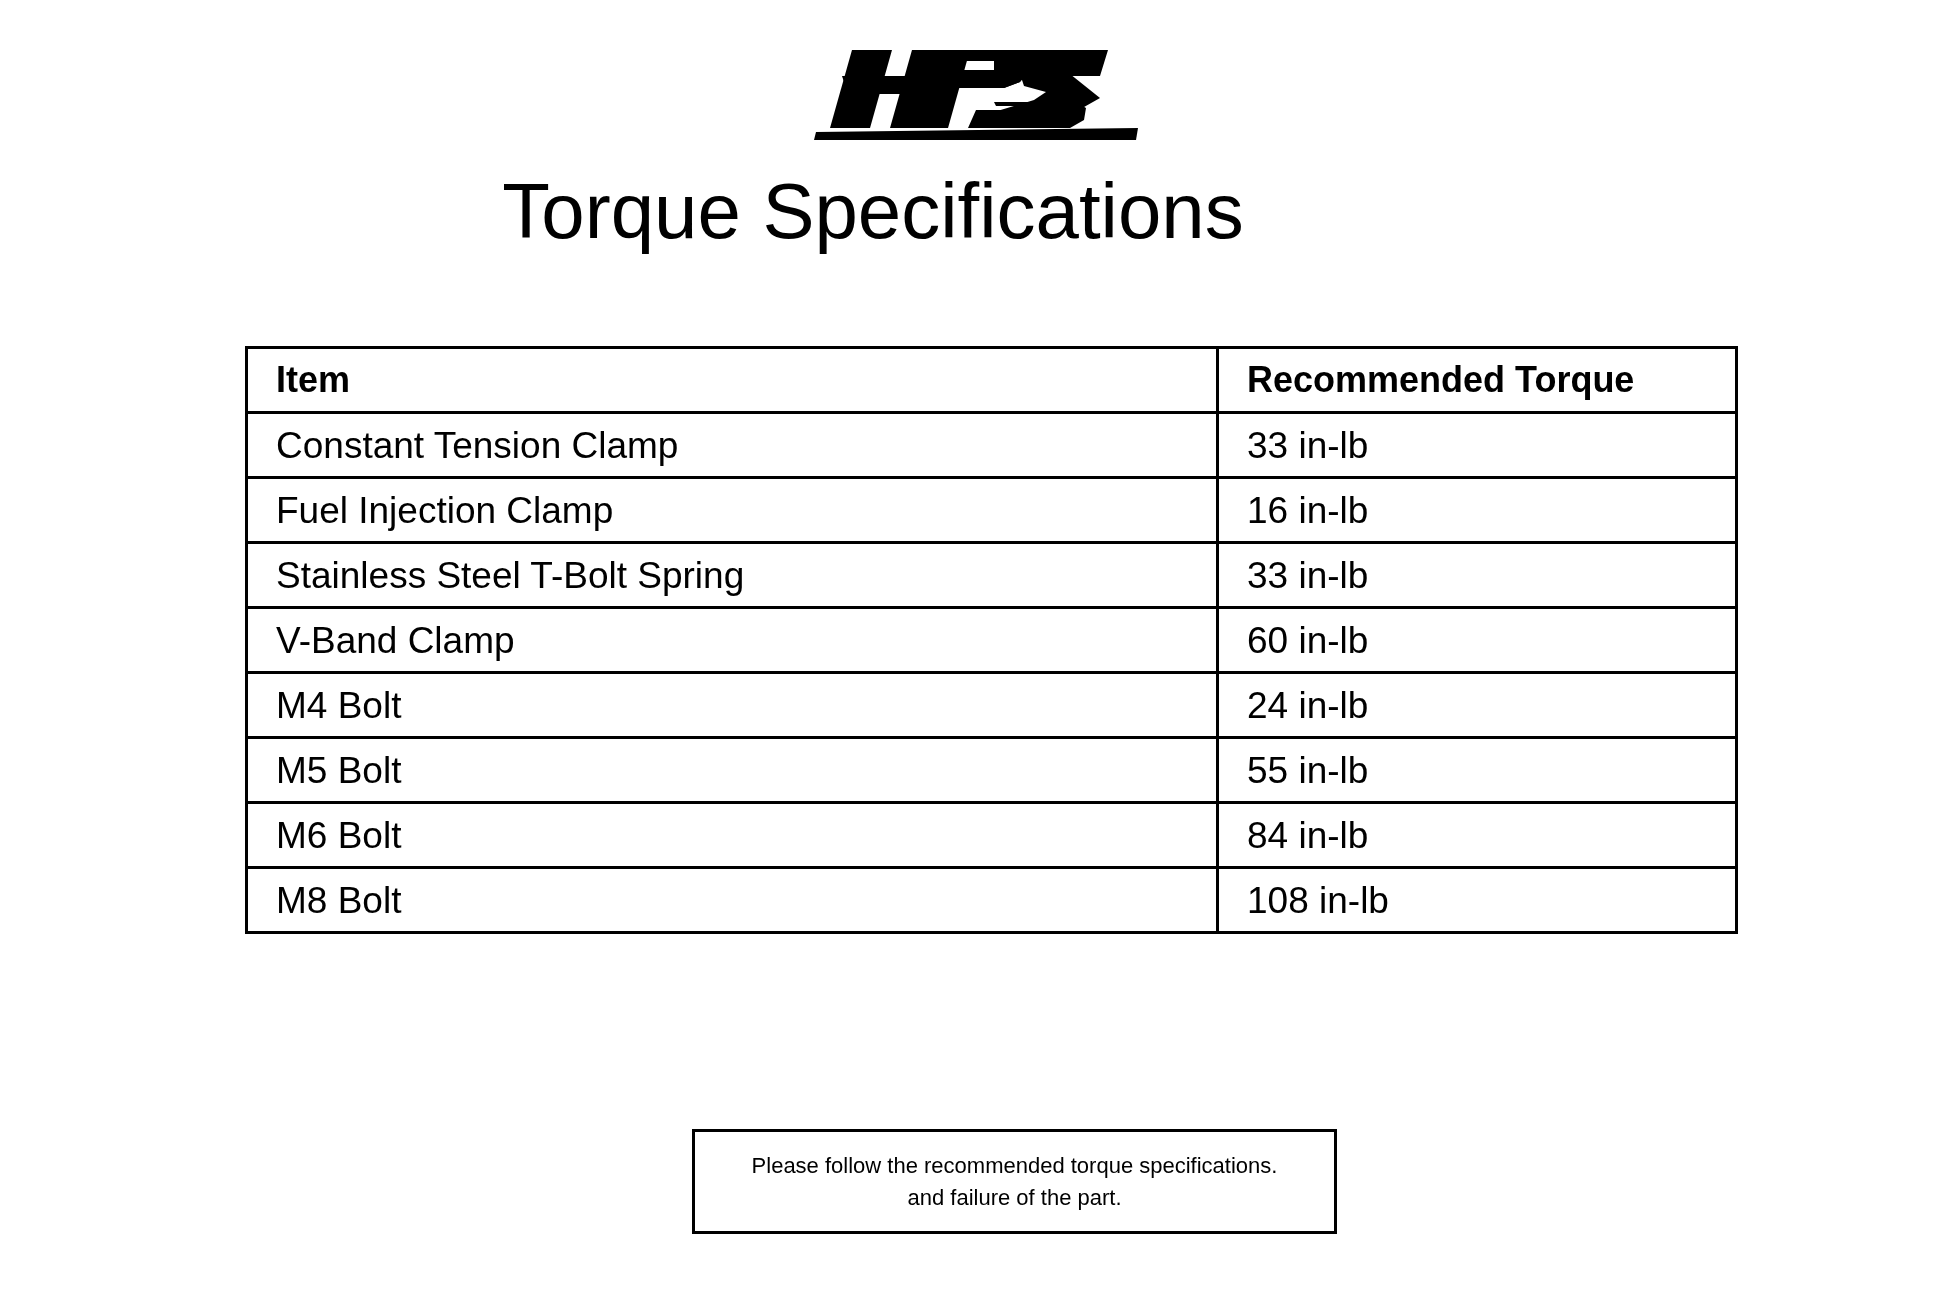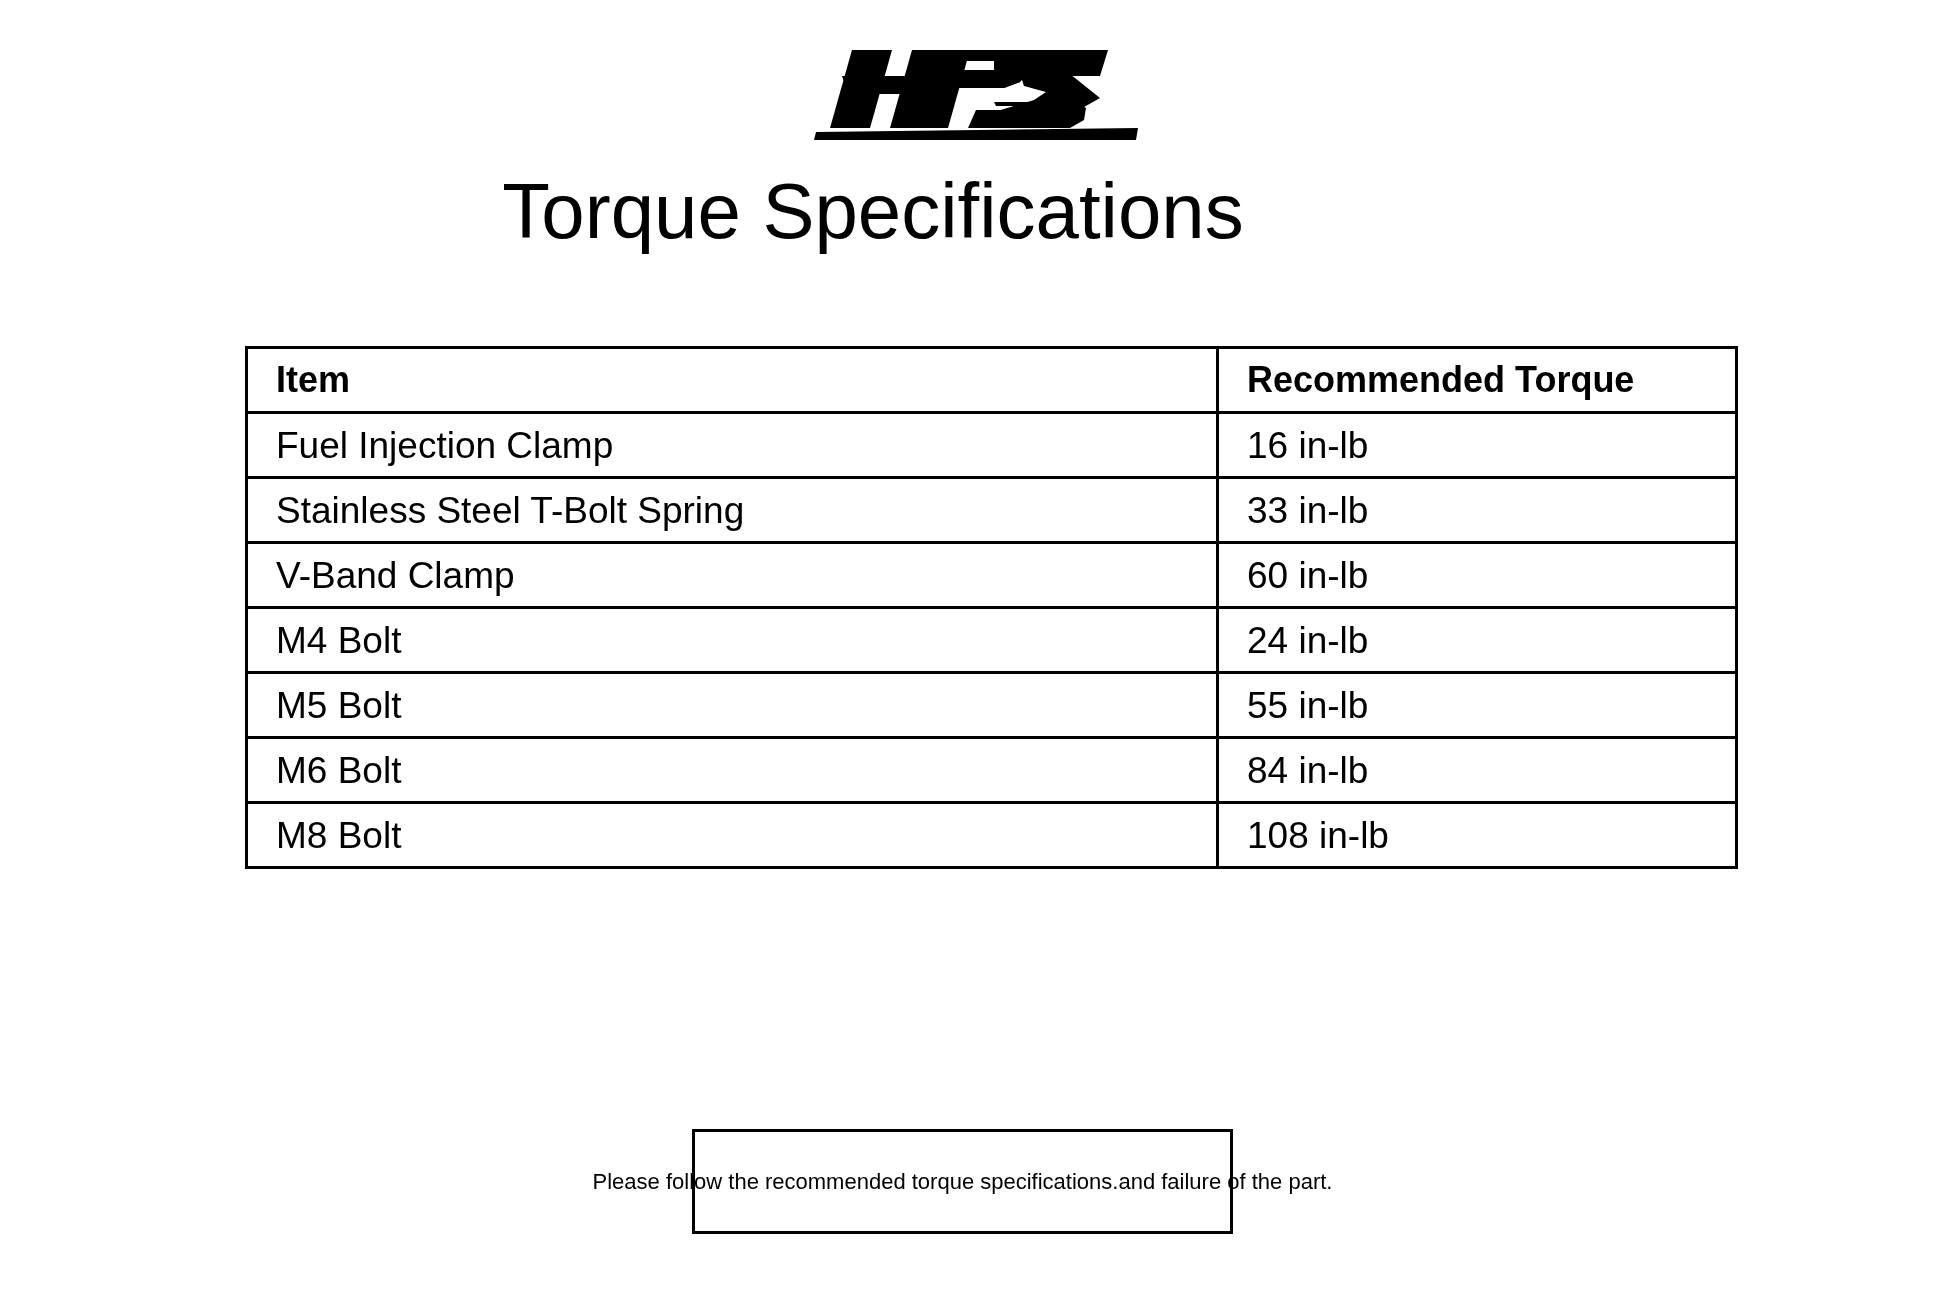--- a/index.html
+++ b/index.html
@@ -80,25 +80,26 @@
   table.spec thead th {
     font-weight: 700;
     font-size: 36px;
   }
 
   
   #note-box {
     position: absolute;
     left: 692px;
     top: 1129px;
-    width: 541px;
+    width: 645px;
     height: 105px;
     box-sizing: border-box;
     border: 3px solid #000000;
     display: flex;
+    flex-direction: column;
     justify-content: center;
     align-items: center;
     text-align: center;
   }
   #note-box .note-line {
     font-size: 22px;
     font-weight: 400;
     line-height: 1.45;
     white-space: nowrap;
   }
@@ -143,20 +144,24 @@
       <col class="c-torque">
     </colgroup>
     <thead>
       <tr>
         <th>Item</th>
         <th>Recommended Torque</th>
       </tr>
     </thead>
     <tbody>
       <tr>
+        <td>Constant Tension Clamp</td>
+        <td>33 in-lb</td>
+      </tr>
+      <tr>
         <td>Fuel Injection Clamp</td>
         <td>16 in-lb</td>
       </tr>
       <tr>
         <td>Stainless Steel T-Bolt Spring</td>
         <td>33 in-lb</td>
       </tr>
       <tr>
         <td>V-Band Clamp</td>
         <td>60 in-lb</td>

